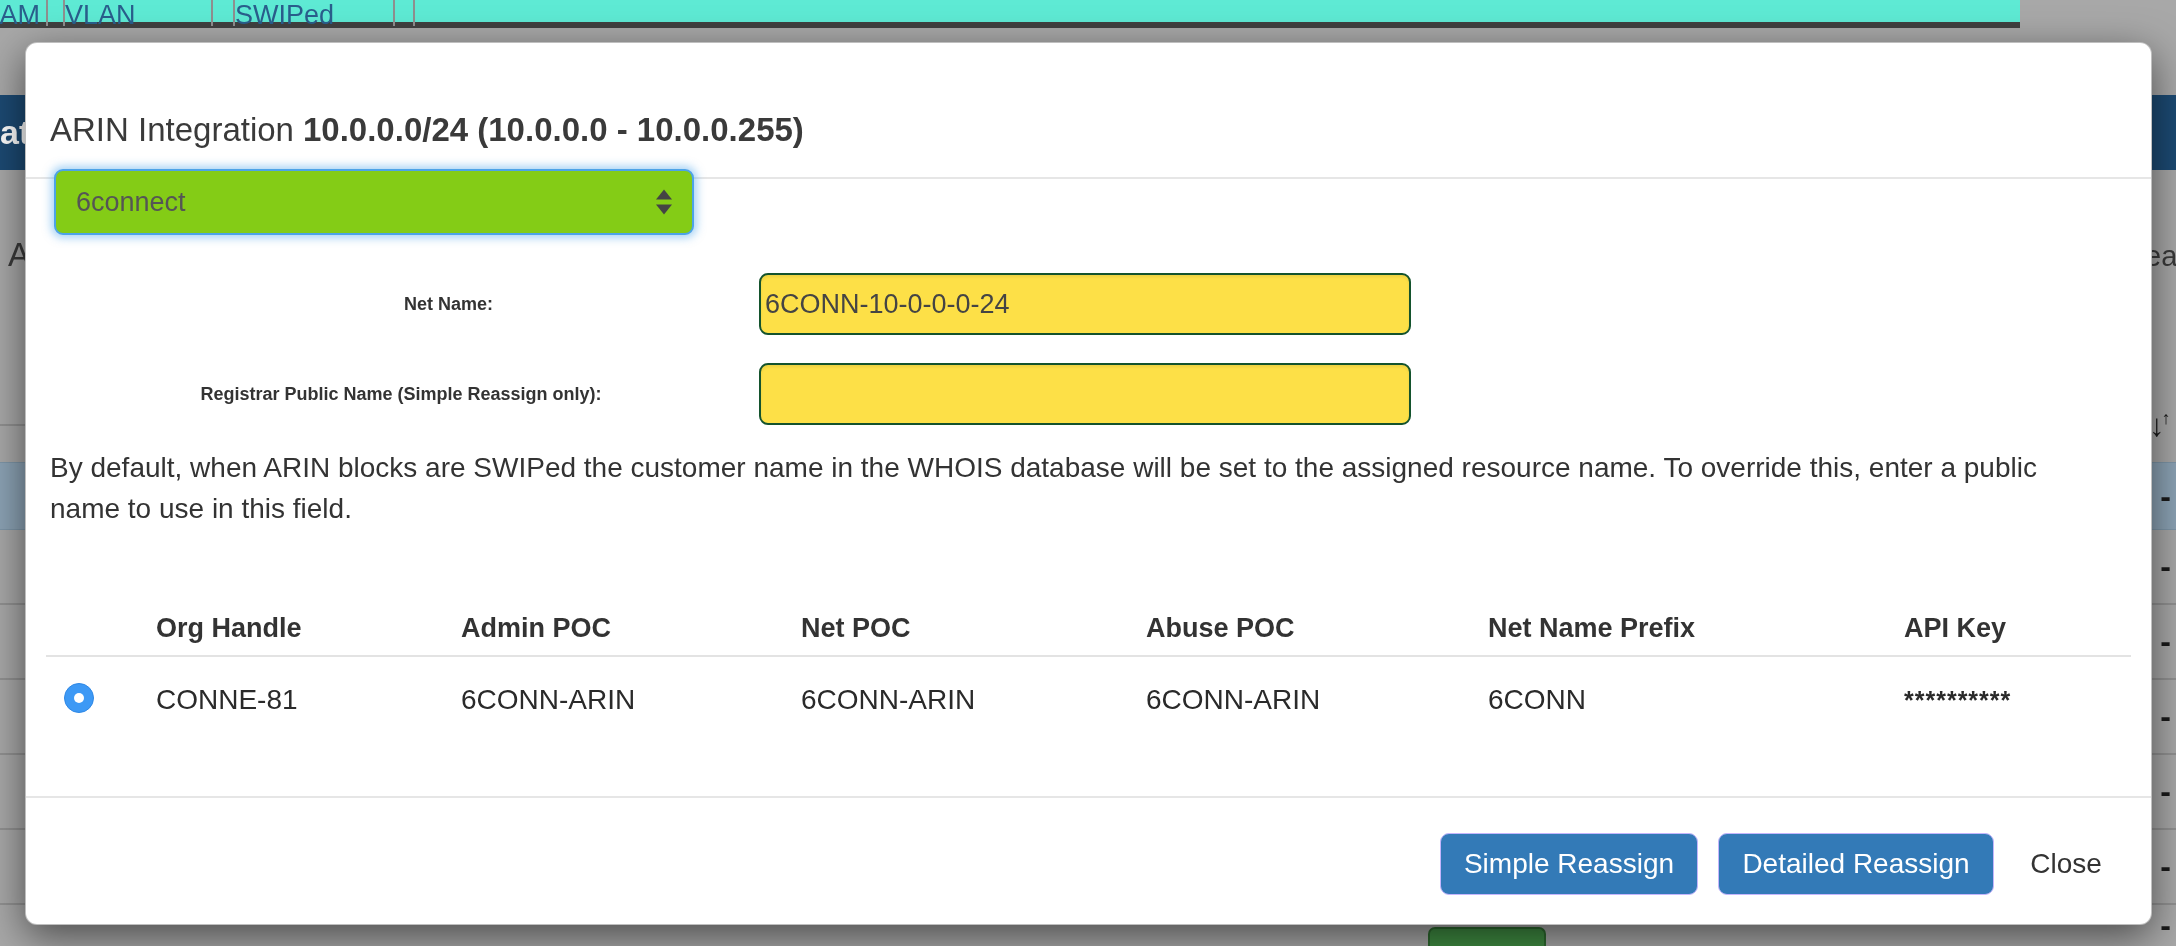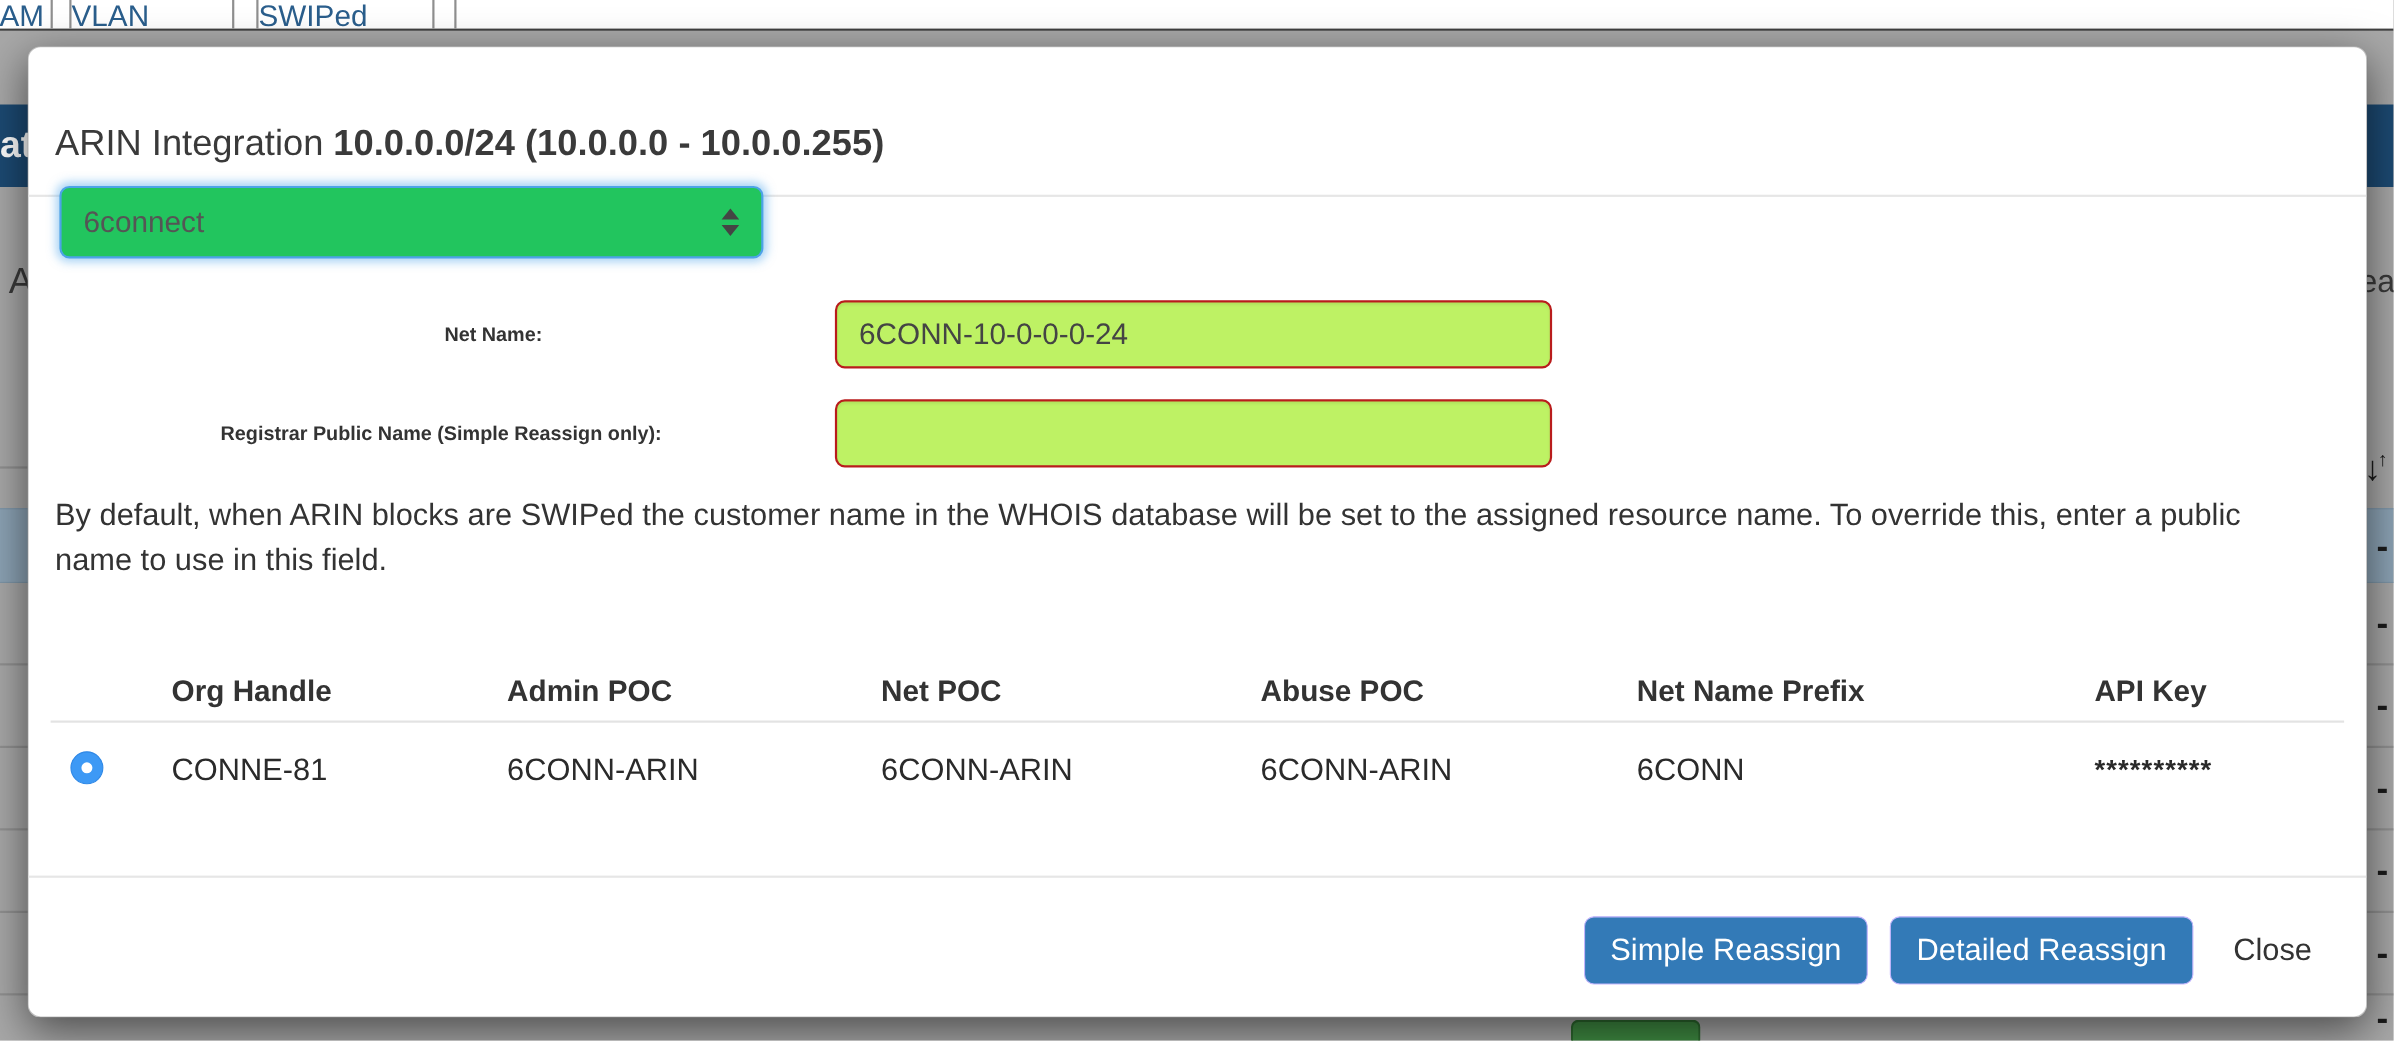--- a/index.html
+++ b/index.html
@@ -8,22 +8,22 @@
     position:relative;
     background:#a8a8a8;
     font-family:"Liberation Sans", sans-serif;
     color:#333;
   }
 
   
   .bg { position:absolute; z-index:1; }
 
   .tabbar {
-    left:0; top:0; width:2176px; height:28px;
-    background:#ffffff; border-bottom:2px solid #404040;
+    left:0; top:0; width:2020px; height:28px;
+    background:#5eead4; border-bottom:6px solid #404040;
   }
   .tab {
     position:absolute; top:0; height:26px;
     color:#2a5e8c; font-size:27px; line-height:30px; text-align:left;
     border-left:2px solid #8f8f8f; border-right:2px solid #8f8f8f;
     overflow:hidden; white-space:nowrap;
   }
   .tab.t-ipam   { left:-40px; width:88px;  border-left:none; text-align:right; padding-right:6px;}
   .tab.t-vlan   { left:63px;  width:150px; }
   .tab.t-log    { left:233px; width:162px; }
@@ -72,45 +72,45 @@
     position:absolute; left:0; top:0; right:0; height:96px;
     border-bottom:2px solid #e6e6e6;
     padding-left:24px; line-height:94px;
     font-size:33px; color:#3a3a3a; white-space:nowrap;margin-top:40px;
   }
   .modal-header .t-prefix { font-weight:500; margin-right:9px; }
   .modal-header .t-bold   { font-weight:700; }
 
   .sel {
     position:absolute; left:28px; top:126px; width:640px; height:66px;
-    border:2px solid #4da3e7; border-radius:9px; background:#22c55e;
+    border:2px solid #4da3e7; border-radius:9px; background:#84cc16;
     box-shadow:0 0 9px 3px rgba(82,168,236,.5);
     font-size:27px; color:#555; line-height:62px; padding-left:20px;
     cursor:default;
   }
   .stepper {
     position:absolute; right:20px; top:50%; transform:translateY(-50%);
     display:flex; flex-direction:column; gap:5px;
   }
   .stepper .tri-up   { width:0; height:0; border-left:8px solid transparent; border-right:8px solid transparent; border-bottom:10px solid #444; }
   .stepper .tri-down { width:0; height:0; border-left:8px solid transparent; border-right:8px solid transparent; border-top:10px solid #444; }
 
   .f-label {
     position:absolute; height:62px; line-height:62px;
     text-align:center; font-weight:bold; font-size:18px; color:#333;
     white-space:nowrap;
   }
   .f-label.l1 { left:150px; width:545px; top:230px; }
   .f-label.l2 { left:55px;  width:640px; top:320px; }
   .f-input {
     position:absolute; left:733px; width:652px; height:62px;
-    border:2px solid #b91c1c; border-radius:9px;
+    border:2px solid #14532d; border-radius:9px;
     box-shadow:inset 0 2px 3px rgba(0,0,0,.07);
     font-family:"Liberation Sans", sans-serif;
-    font-size:27px; color:#444; padding:0 20px; outline:none; background:#bef264;
+    font-size:27px; color:#444; padding:0 4px; outline:none; background:#fde047;
   }
   .f-input.i1 { top:230px; }
   .f-input.i2 { top:320px; }
 
   .desc {
     position:absolute; left:24px; top:404px; width:2030px;
     font-size:28px; line-height:41px; color:#333;
   }
 
   .th { position:absolute; top:570px; font-size:27px; font-weight:bold; color:#333; white-space:nowrap; }

